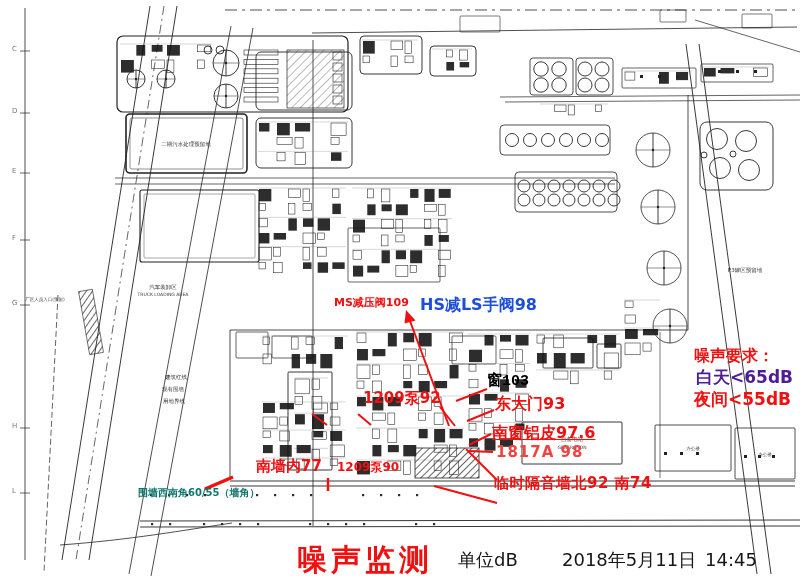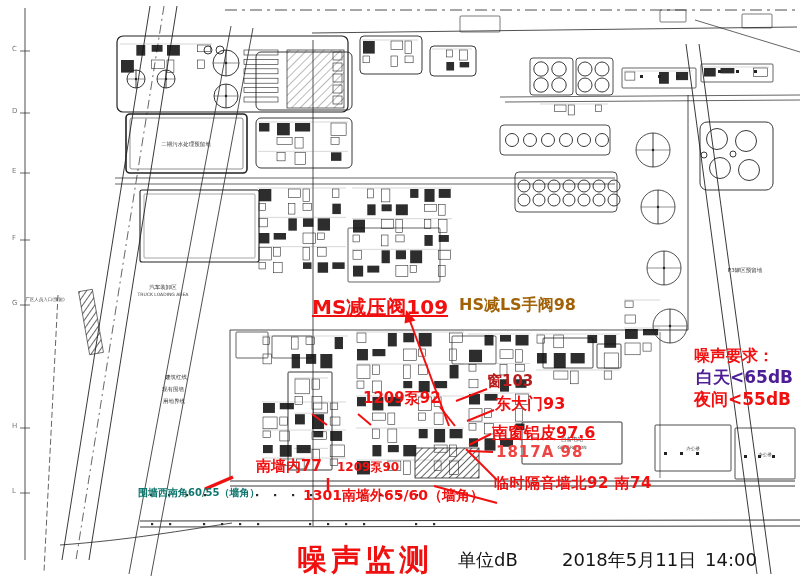--- a/index.html
+++ b/index.html
@@ -499,38 +499,37 @@
         <line x1="491" y1="434" x2="469" y2="445" stroke="#f01010" stroke-width="2"></line>
         <line x1="493" y1="452" x2="469" y2="451" stroke="#f01010" stroke-width="2"></line>
         <line x1="497" y1="480" x2="466" y2="449" stroke="#f01010" stroke-width="2"></line>
         <line x1="497" y1="503" x2="434" y2="486" stroke="#f01010" stroke-width="2"></line>
         <line x1="328" y1="478" x2="328" y2="491" stroke="#f01010" stroke-width="2.5"></line>
         <line x1="205" y1="489" x2="233" y2="477" stroke="#f01010" stroke-width="3.5"></line>
         <polygon points="406,310 415.5,320.5 404.5,323.5" fill="#f01010"></polygon>
       </g>
   </svg>
 
-  <div class="lbl red" style="left: 312px; top: 297px; font-size: 20px; color: rgb(240, 16, 16); text-decoration: underline;">MS减压阀109</div>
-  <div class="lbl red" style="left: 459px; top: 297px; font-size: 16px; color: #a16207; text-align: right;">HS减LS手阀98</div>
+  <div class="lbl red" style="left: 334px; top: 297px; font-size: 11px; color: rgb(240, 16, 16);">MS减压阀109</div>
+  <div class="lbl red" style="left: 420px; top: 297px; font-size: 16px; color: #1d4ed8; text-align: right;">HS减LS手阀98</div>
   <div class="lbl red" style="left: 363px; top: 391px; font-size: 15px; color: rgb(240, 16, 16);">1209泵92</div>
-  <div class="lbl red" style="left: 487px; top: 374px; font-size: 15px; color: #b91c1c;">窗103</div>
+  <div class="lbl red" style="left: 487px; top: 374px; font-size: 15px; color: #000000; font-family: Liberation Mono, monospace;">窗103</div>
   <div class="lbl red" style="left: 495px; top: 396px; font-size: 16px; color: rgb(240, 16, 16);">东大门93</div>
   <div class="lbl red" style="left: 492px; top: 425px; font-size: 16px; color: rgb(240, 16, 16); text-decoration: underline;">南窗铝皮97.6</div>
   <div class="lbl red" style="left: 496px; top: 445px; font-size: 15px; letter-spacing: 1px; color: #ef4444;">1817A 98</div>
   <div class="lbl red" style="left: 256px; top: 459px; font-size: 15px; color: rgb(240, 16, 16);">南墙内77</div>
   <div class="lbl red" style="left: 337px; top: 461px; font-size: 12px; color: rgb(240, 16, 16);">1209泵90</div>
   <div class="lbl red" style="left: 130px; top: 488px; font-size: 10px; color: #0f766e; padding-left: 8px;">围墙西南角60/55（墙角）</div>
-  <div class="lbl red" style="left: 303px; top: 488px; font-size: 14px; color: rgb(240, 16, 16);">1301南墙外65/60（墙角）</div>
   <div class="lbl red" style="left: 494px; top: 476px; font-size: 15px; letter-spacing: 0.5px; color: rgb(240, 16, 16);">临时隔音墙北92 南74</div>
 
   <div>
     <div class="lbl red" style="left: 659px; top: 348px; font-size: 16px; color: rgb(240, 16, 16); margin-left: 35px;">噪声要求：</div>
     <div class="lbl red" style="left: 696px; top: 369px; font-size: 17px; color: #4c1d95;">白天&lt;65dB</div>
     <div class="lbl red" style="left: 694px; top: 391px; font-size: 17px; color: rgb(240, 16, 16);">夜间&lt;55dB</div>
   </div>
 
   <div>
     <div class="lbl red" style="left: 297px; top: 545px; font-size: 30px; letter-spacing: 4px; color: rgb(240, 16, 16);">噪声监测</div>
     <div class="lbl blk" style="left:458px;top:551px;font-size:18px;">单位dB</div>
     <div class="lbl blk" style="left:562px;top:551px;font-size:18px;">2018年5月11日</div>
-    <div class="lbl blk" style="left:705px;top:551px;font-size:18px;">14:00</div>
+    <div class="lbl blk" style="left:705px;top:551px;font-size:18px;">14:45</div>
   </div>
 </div>
 
 </body></html>

